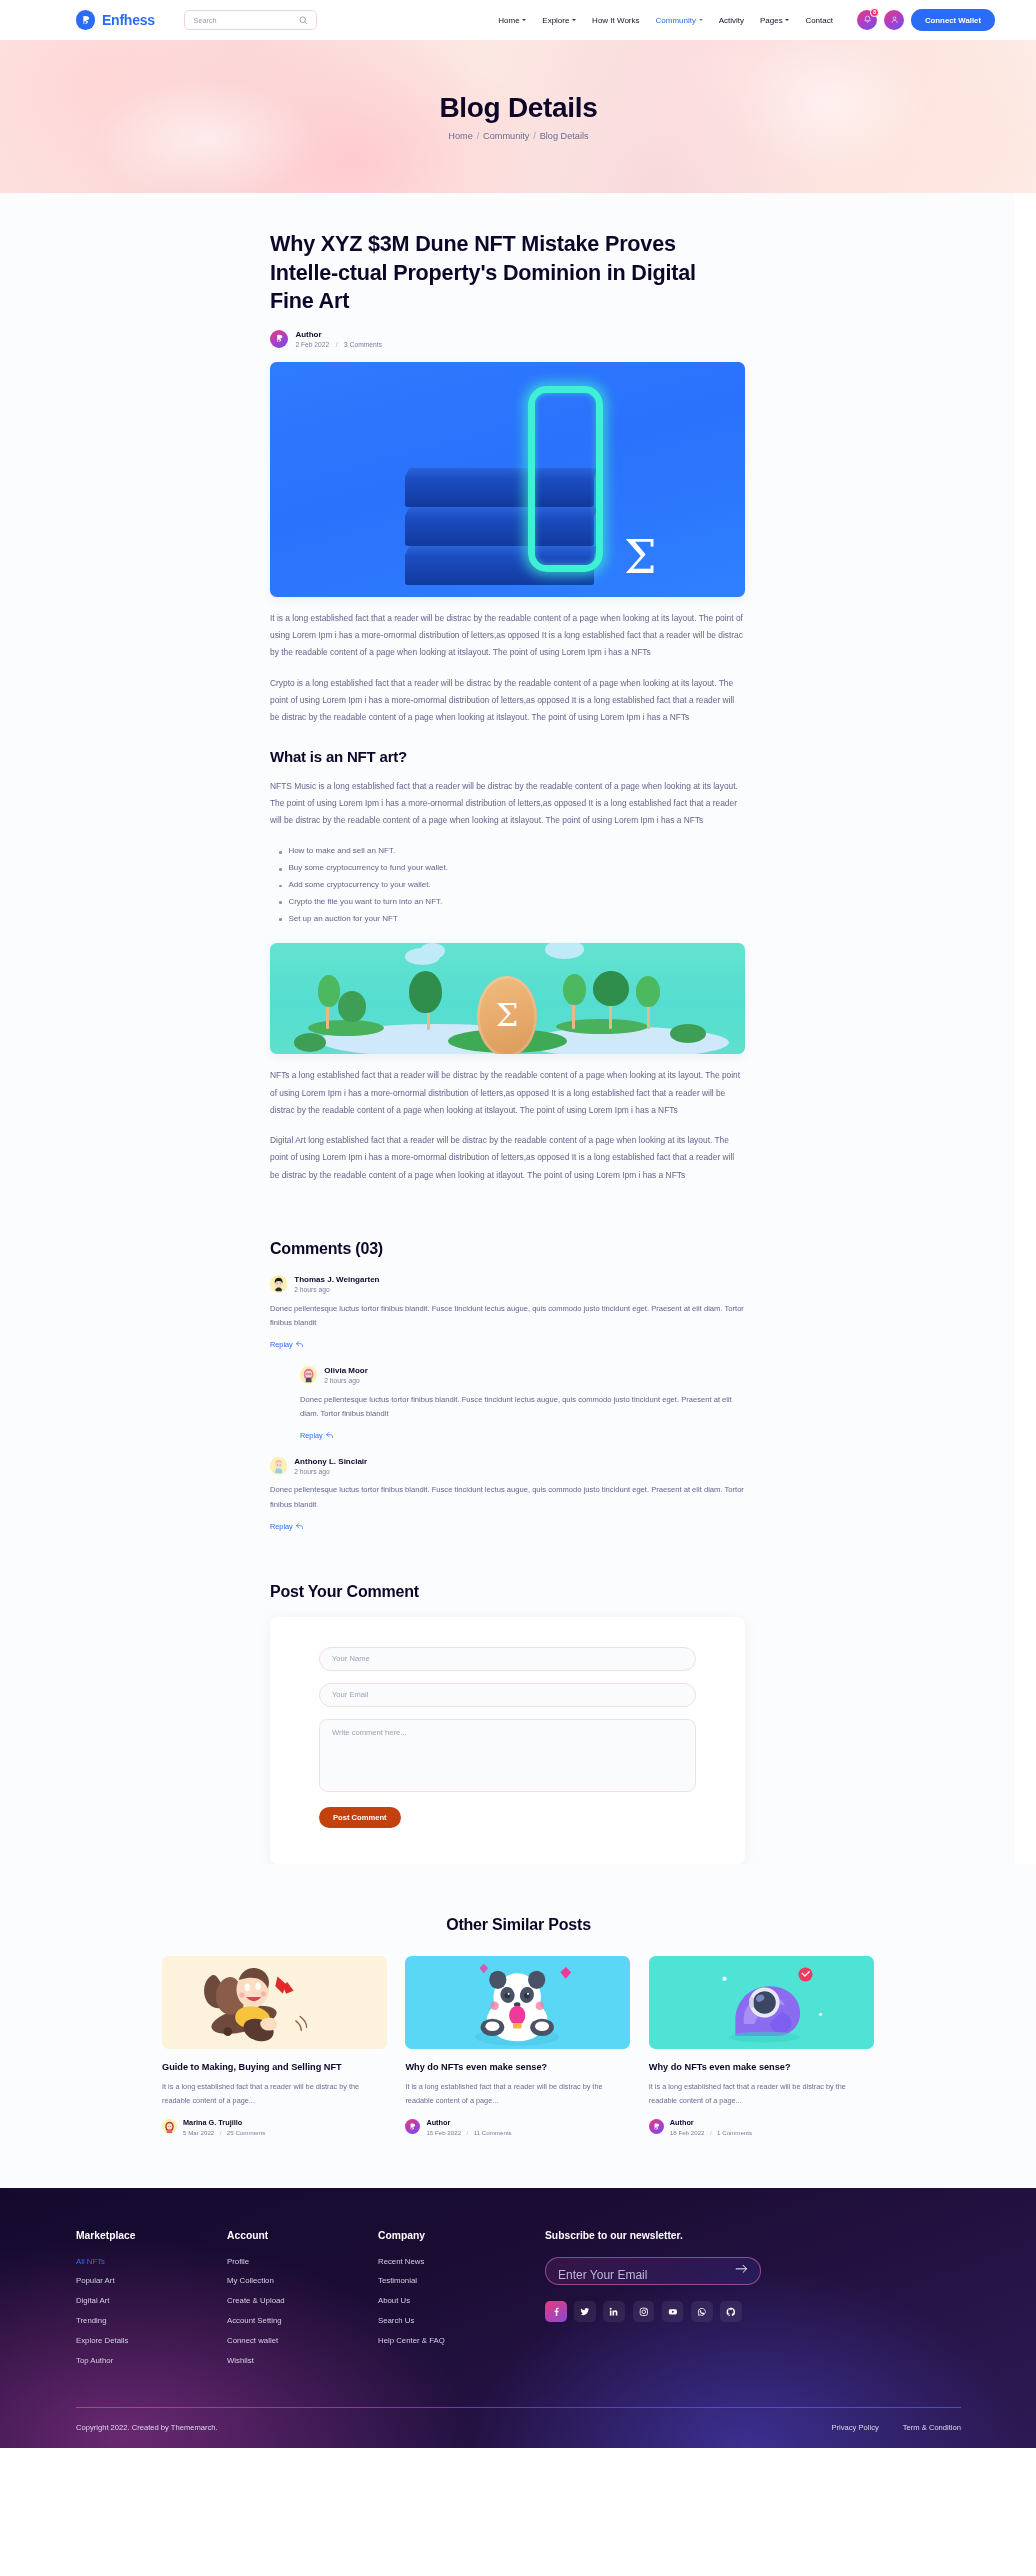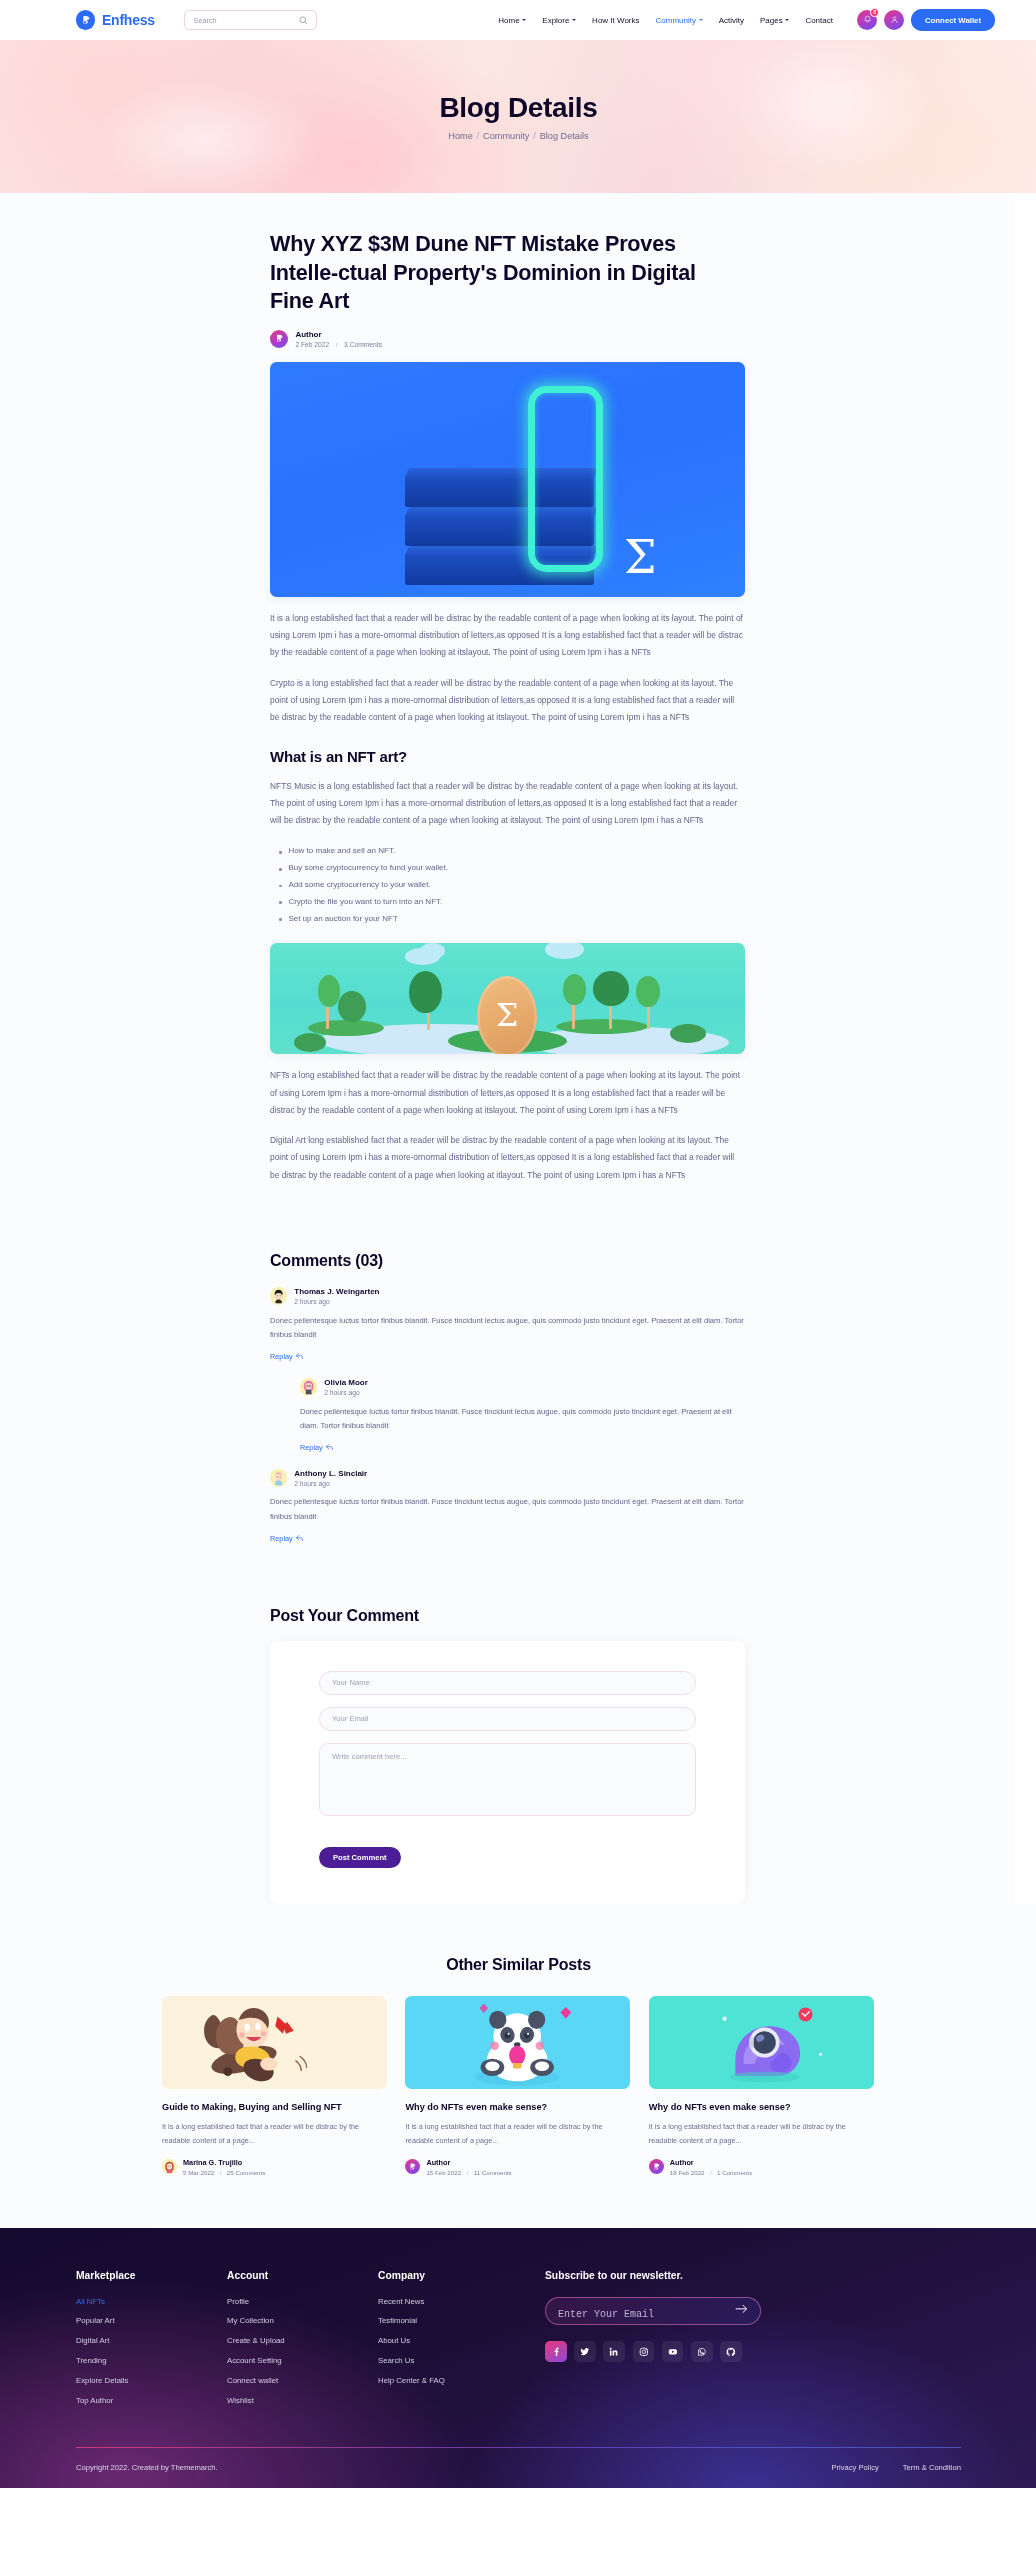--- a/index.html
+++ b/index.html
@@ -164,21 +164,21 @@
   .bullets{margin-top:14px;padding-left:18.4px;}
   .bullets li{
     font-size:8px;line-height:2.1;color:#62658c;list-style:none;position:relative;
   }
   .bullets li::before{
     content:"";position:absolute;left:-9.2px;top:7.6px;
     width:2.7px;height:2.7px;border-radius:50%;background:#8b8ead;
   }
 
   
-  .comments{width:475px;margin:16px auto;padding-top:52px;}
+  .comments{width:475px;margin:4px auto;padding-top:52px;}
   .sec-title{font-size:16px;font-weight:800;color:#0d0628;letter-spacing:-0.2px;}
   .cmt{margin-top:17.3px;}
   .cmt.nested{margin-left:30px;}
   .cmt-head{display:flex;align-items:center;gap:7px;}
   .cmt-av{
     width:17.3px;height:17.3px;border-radius:50%;flex:none;overflow:hidden;position:relative;
   }
   .av-thomas{background:#fdf1b8;}
   .av-olivia{background:#fdf1b8;}
   .av-anthony{background:#fdf1b8;}
@@ -204,22 +204,22 @@
   }
   .fld::placeholder{color:#9ea0b5;}
   .fld + .fld{margin-top:12px;}
   .ta{
     width:100%;height:73px;border-radius:8.6px;border:0.5px solid #f4dde4;
     background:#fafbfd;padding:8.6px 12px;font-size:7.6px;color:#43465f;
     font-family:"Liberation Sans", sans-serif;outline:none;resize:none;margin-top:12px;display:block;
   }
   .ta::placeholder{color:#9ea0b5;}
   .post-btn{
-    margin-top:31px;height:21.6px;padding:0 14px;border-radius:10.8px;border:0;
-    background:#4c1d95;color:#fff;font-size:7.6px;font-weight:600;
+    margin-top:15px;height:21.6px;padding:0 14px;border-radius:10.8px;border:0;
+    background:#c2410c;color:#fff;font-size:7.6px;font-weight:600;
     font-family:"Liberation Sans", sans-serif;cursor:pointer;
   }
 
   
   .similar{padding:52px 0 52px;background:#fbfcfe;}
   .similar-title{font-size:16px;font-weight:800;color:#0d0628;text-align:center;letter-spacing:-0.2px;}
   .cards{
     width:713px;margin:21.6px auto 0;display:flex;gap:18.4px;
   }
   .card{
@@ -260,22 +260,22 @@
     display:block;font-size:7.8px;color:#d3cfe2;margin-bottom:10.8px;cursor:pointer;
   }
   .f-link.active{color:#2b6cf6;}
   .sub-field{
     margin-top:2.2px;width:216px;height:28px;border-radius:14px;
     border:0.5px solid rgba(230,120,190,.55);
     background:linear-gradient(95deg, rgba(160,60,150,.18), rgba(70,70,200,.18));
     display:flex;align-items:center;padding:0 12px;
   }
   .sub-input{
-    flex:1;border:0;background:transparent;outline:0;color:#fff;font-size:10px;
-    font-family:Liberation Mono, monospace;
+    flex:1;border:0;background:transparent;outline:0;color:#fff;font-size:12px;
+    font-family:Liberation Sans, sans-serif;
     margin-top:8px;
   }
   .sub-input::placeholder{color:#bdb6d4;}
   .sub-arrow{width:13px;height:13px;flex:none;cursor:pointer;}
   .socials{display:flex;gap:7.6px;margin-top:16px;}
   .soc{
     width:21.6px;height:21.6px;border-radius:4.9px;
     background:rgba(255,255,255,.07);
     display:flex;align-items:center;justify-content:center;cursor:pointer;
   }

